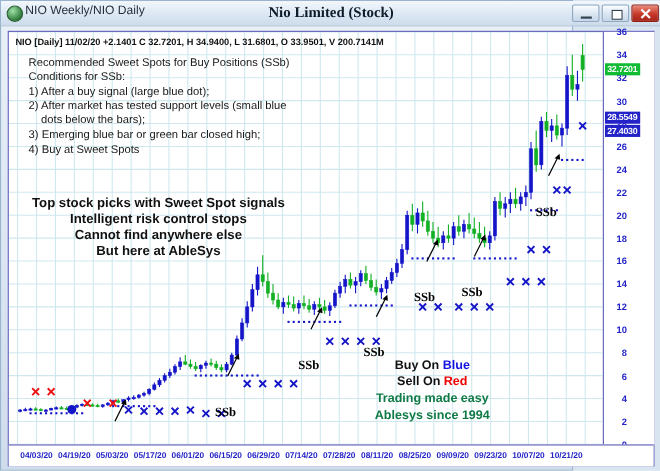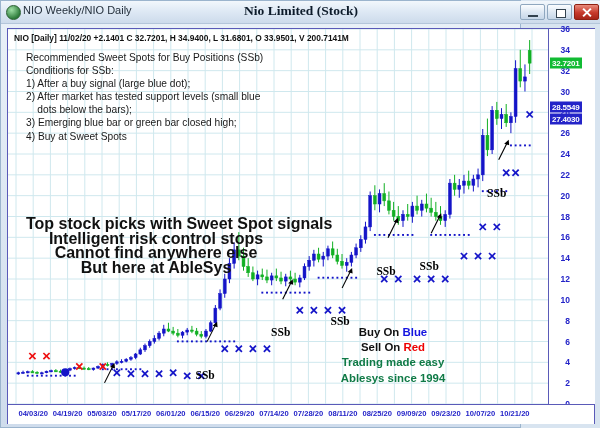--- a/index.html
+++ b/index.html
@@ -92,23 +92,23 @@
   
   #cond-block{
     position:absolute;left:18px;top:22px;font-size:10.2px;color:#1a1a1a;
     line-height:13.1px;white-space:pre;
   }
   #quote-line{
     position:absolute;left:6px;top:4px;font-size:8.4px;font-weight:bold;
     color:#111;white-space:nowrap;
   }
   #promo-block{
-    position:absolute;left:18px;top:148px;width:260px;
-    font-size:16px;font-weight:bold;color:#111;line-height:14.6px;
-    text-align:center;white-space:pre;margin-top:40px;
+    position:absolute;left:6px;top:148px;width:260px;
+    font-size:12px;font-weight:bold;color:#111;line-height:14.6px;
+    text-align:center;white-space:pre;
   }
   #tag-block{
     position:absolute;left:300px;top:296px;width:170px;text-align:center;
     font-size:11.4px;font-weight:bold;line-height:15.2px;
   }
   .tag-dark{color:#111;}
   .tag-blue{color:#1414e0;}
   .tag-red{color:#ee0000;}
   .tag-green{color:#0f7a46;}
   .ssb{

